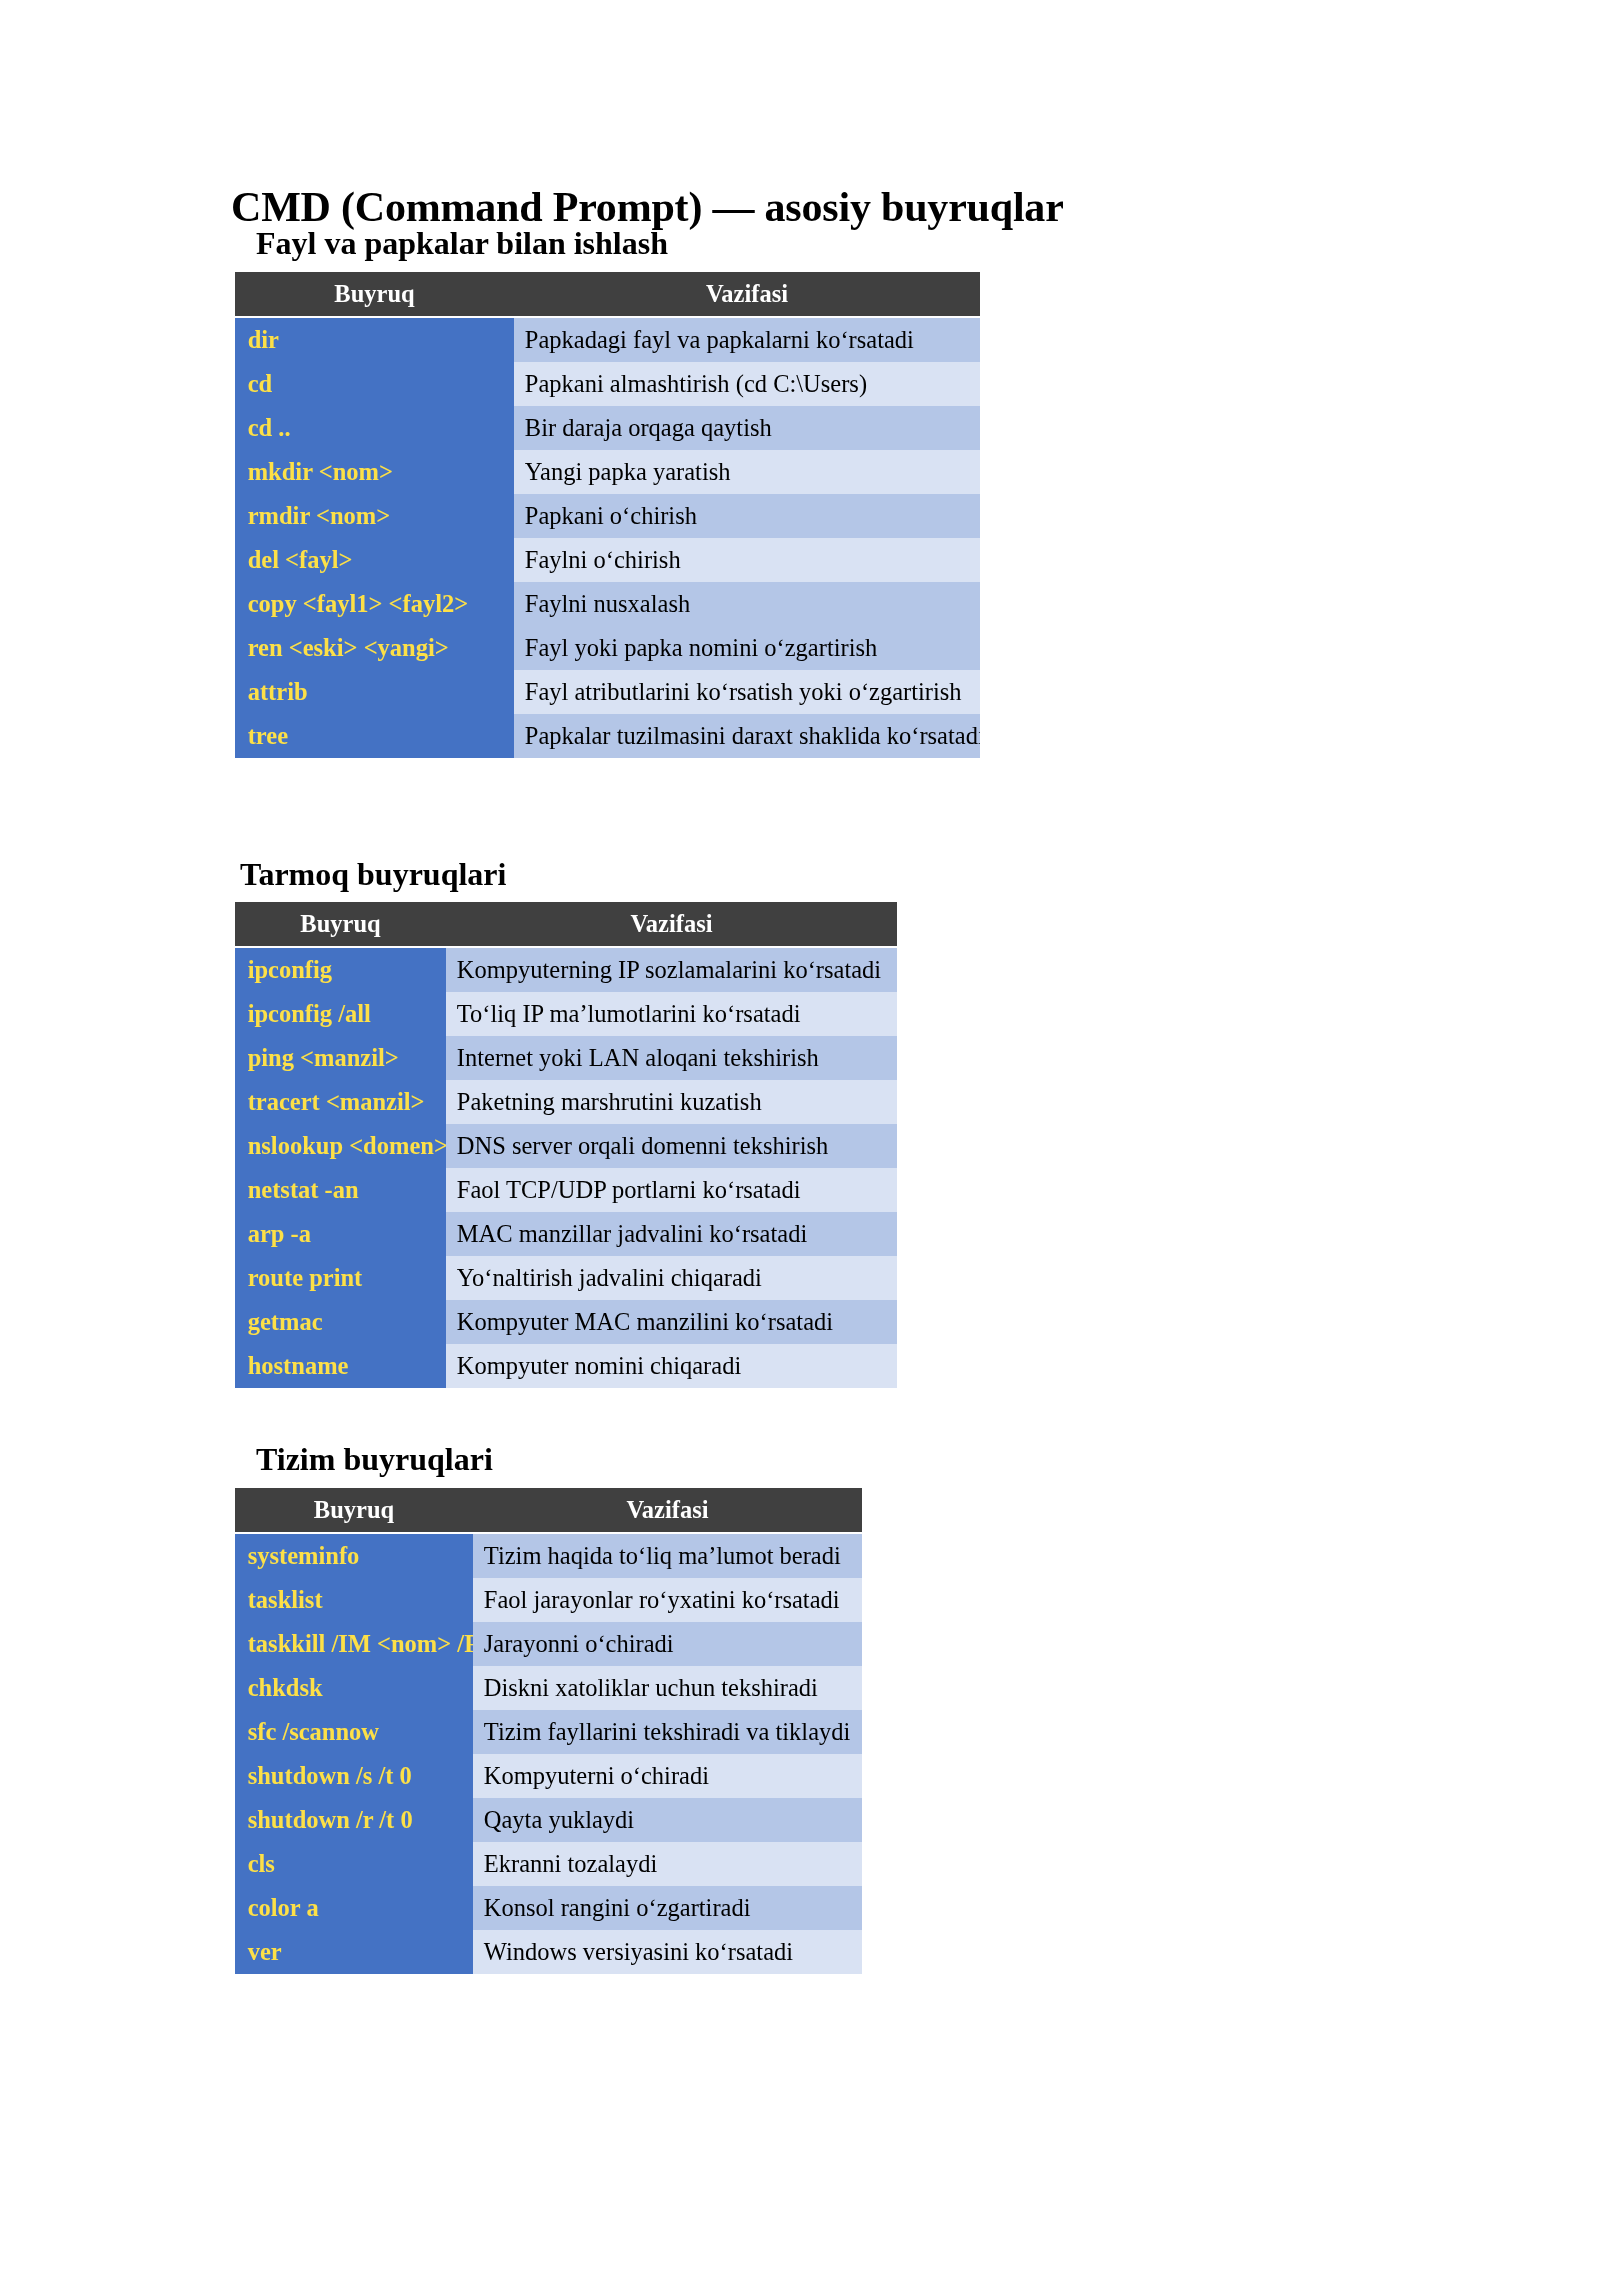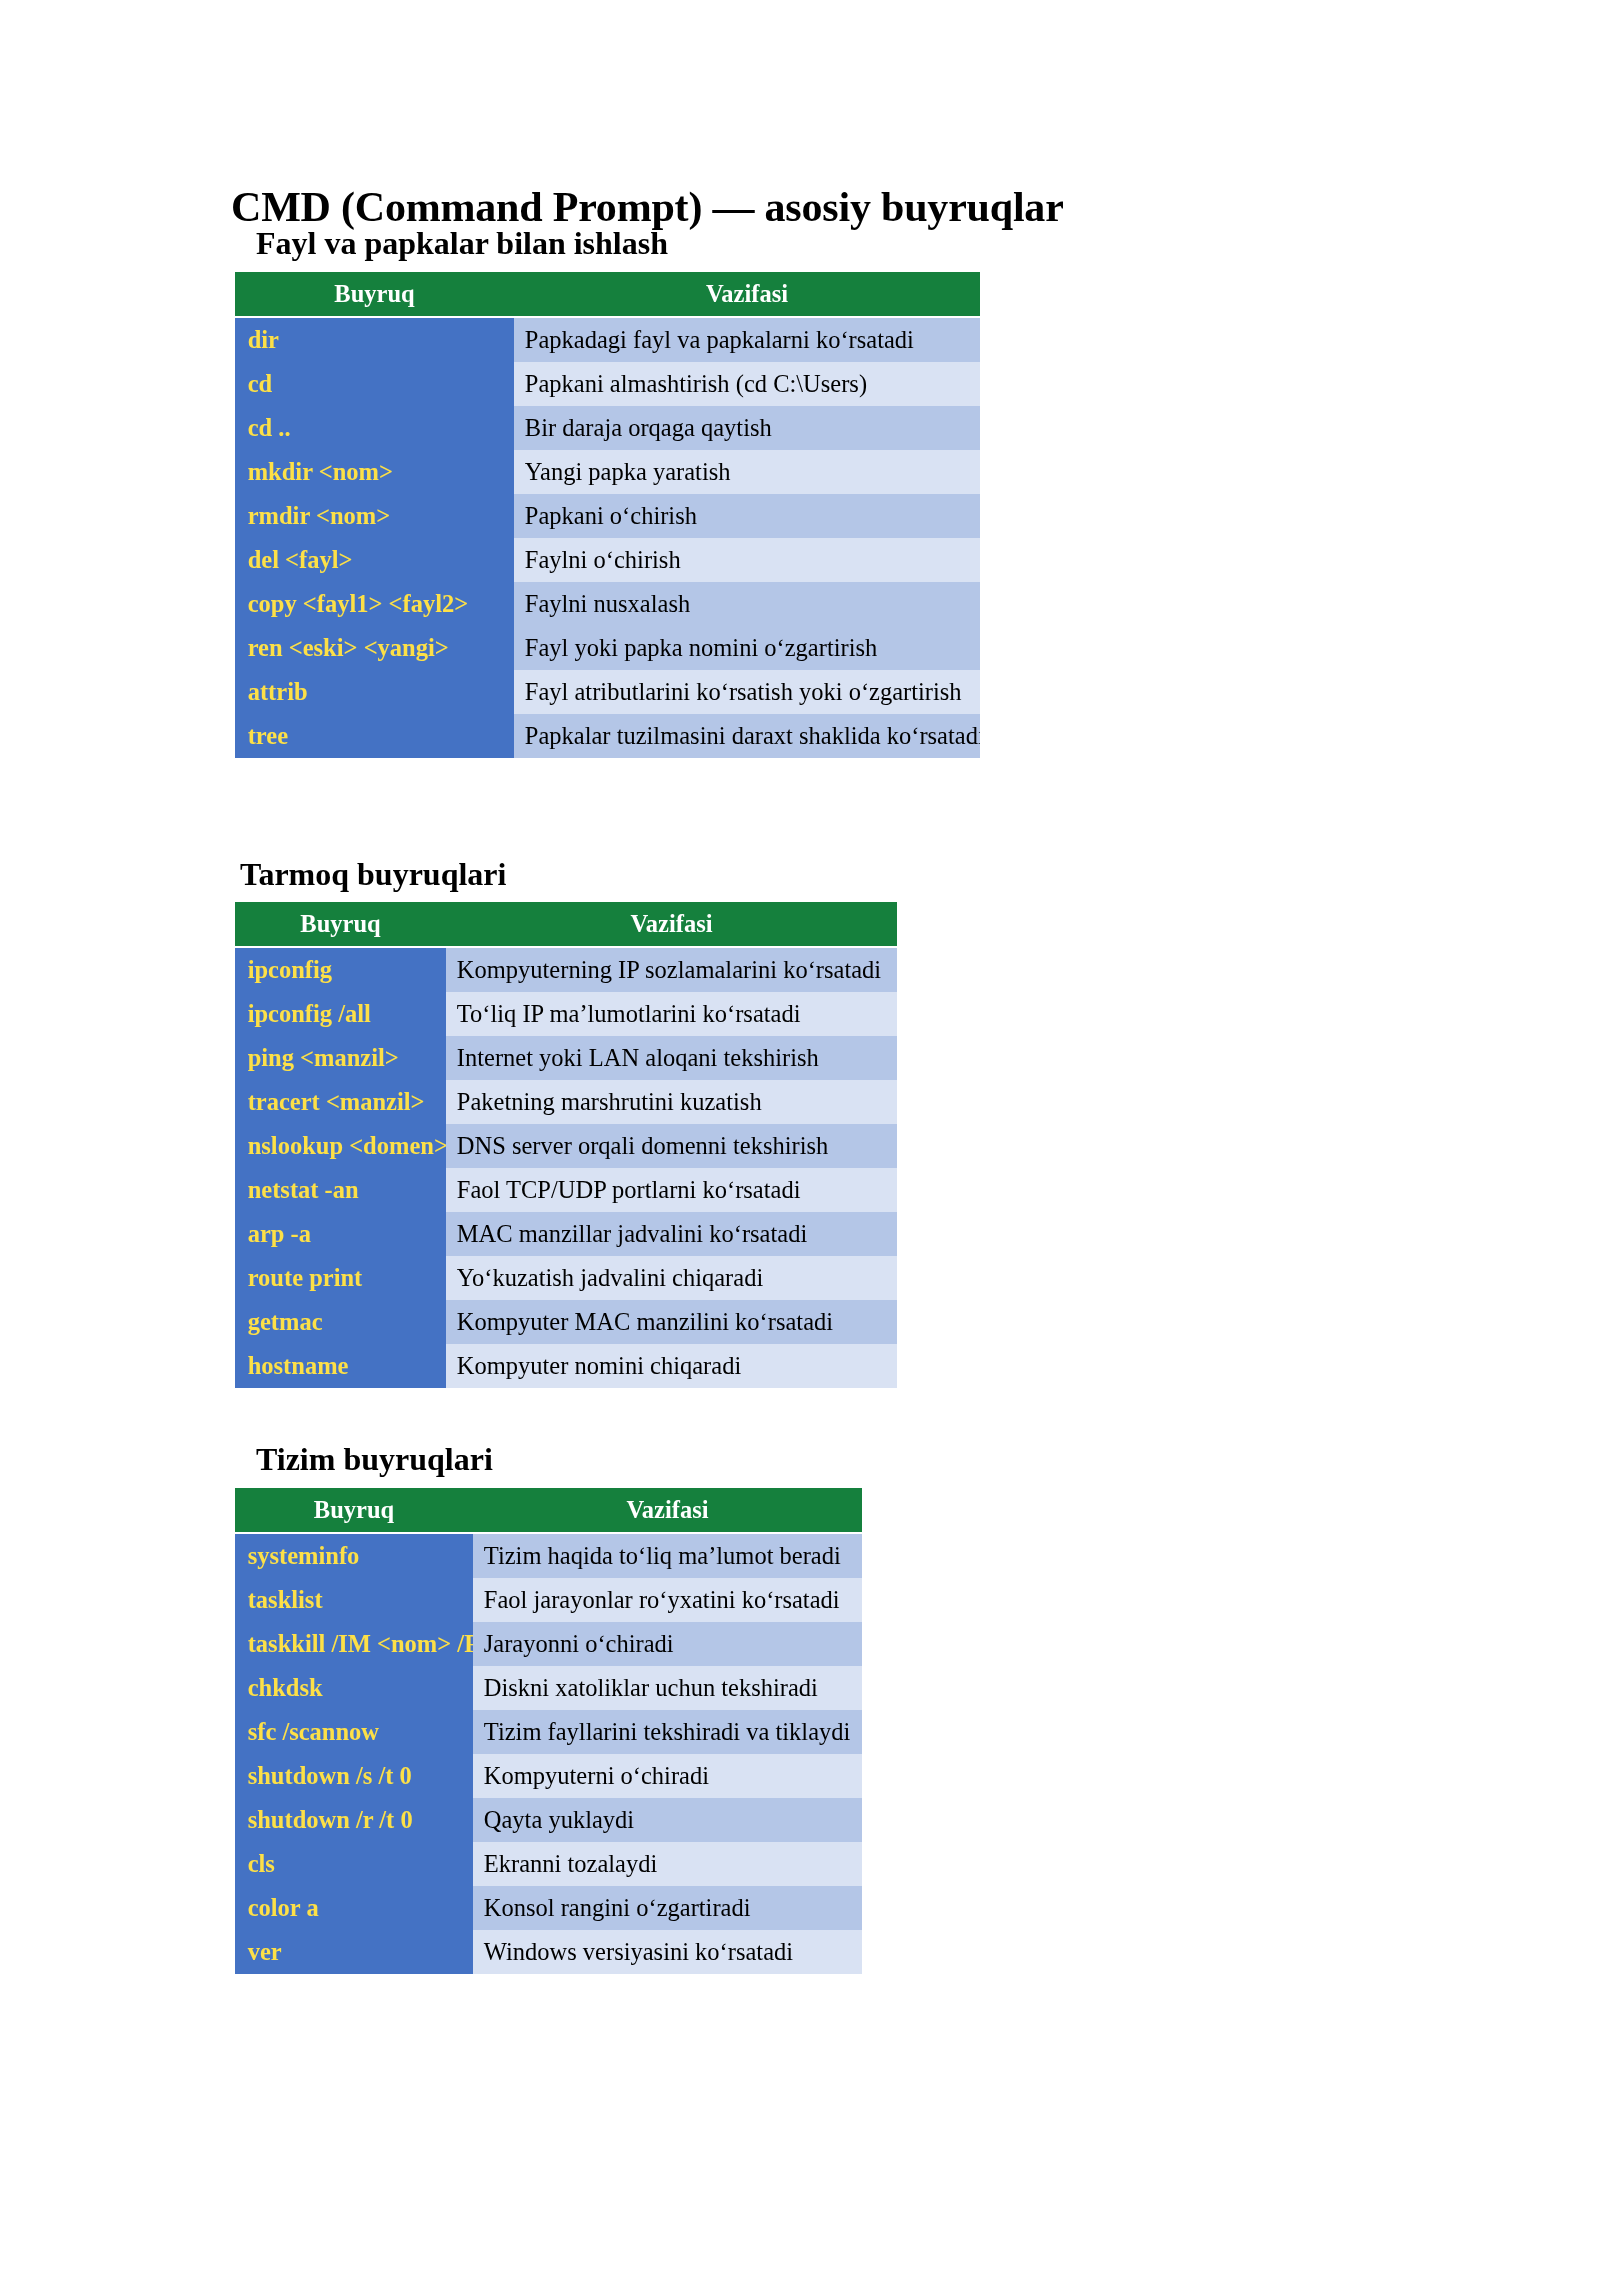--- a/index.html
+++ b/index.html
@@ -44,21 +44,21 @@
     border-collapse: collapse;
     table-layout: fixed;
     border-spacing: 0;
   }
   .cmd-table td, .cmd-table th {
     padding: 0;
     margin: 0;
     border: none;
   }
   .hdr-row th {
-    background: #15803d;
+    background: #404040;
     color: #ffffff;
     font-weight: bold;
     font-size: 24.5px;
     height: 44px;
     vertical-align: middle;
     border-bottom: 2px solid #ffffff;
   }
   .cmd-cell {
     background: #4472C4;
     color: #fde047;
@@ -206,21 +206,21 @@
       <tr class="band-b">
         <td class="cmd-cell">netstat -an</td>
         <td class="desc-cell">Faol TCP/UDP portlarni ko‘rsatadi</td>
       </tr>
       <tr class="band-a">
         <td class="cmd-cell">arp -a</td>
         <td class="desc-cell">MAC manzillar jadvalini ko‘rsatadi</td>
       </tr>
       <tr class="band-b">
         <td class="cmd-cell">route print</td>
-        <td class="desc-cell">Yo‘kuzatish jadvalini chiqaradi</td>
+        <td class="desc-cell">Yo‘naltirish jadvalini chiqaradi</td>
       </tr>
       <tr class="band-a">
         <td class="cmd-cell">getmac</td>
         <td class="desc-cell">Kompyuter MAC manzilini ko‘rsatadi</td>
       </tr>
       <tr class="band-b last-row">
         <td class="cmd-cell">hostname</td>
         <td class="desc-cell">Kompyuter nomini chiqaradi</td>
       </tr>
     </tbody>

